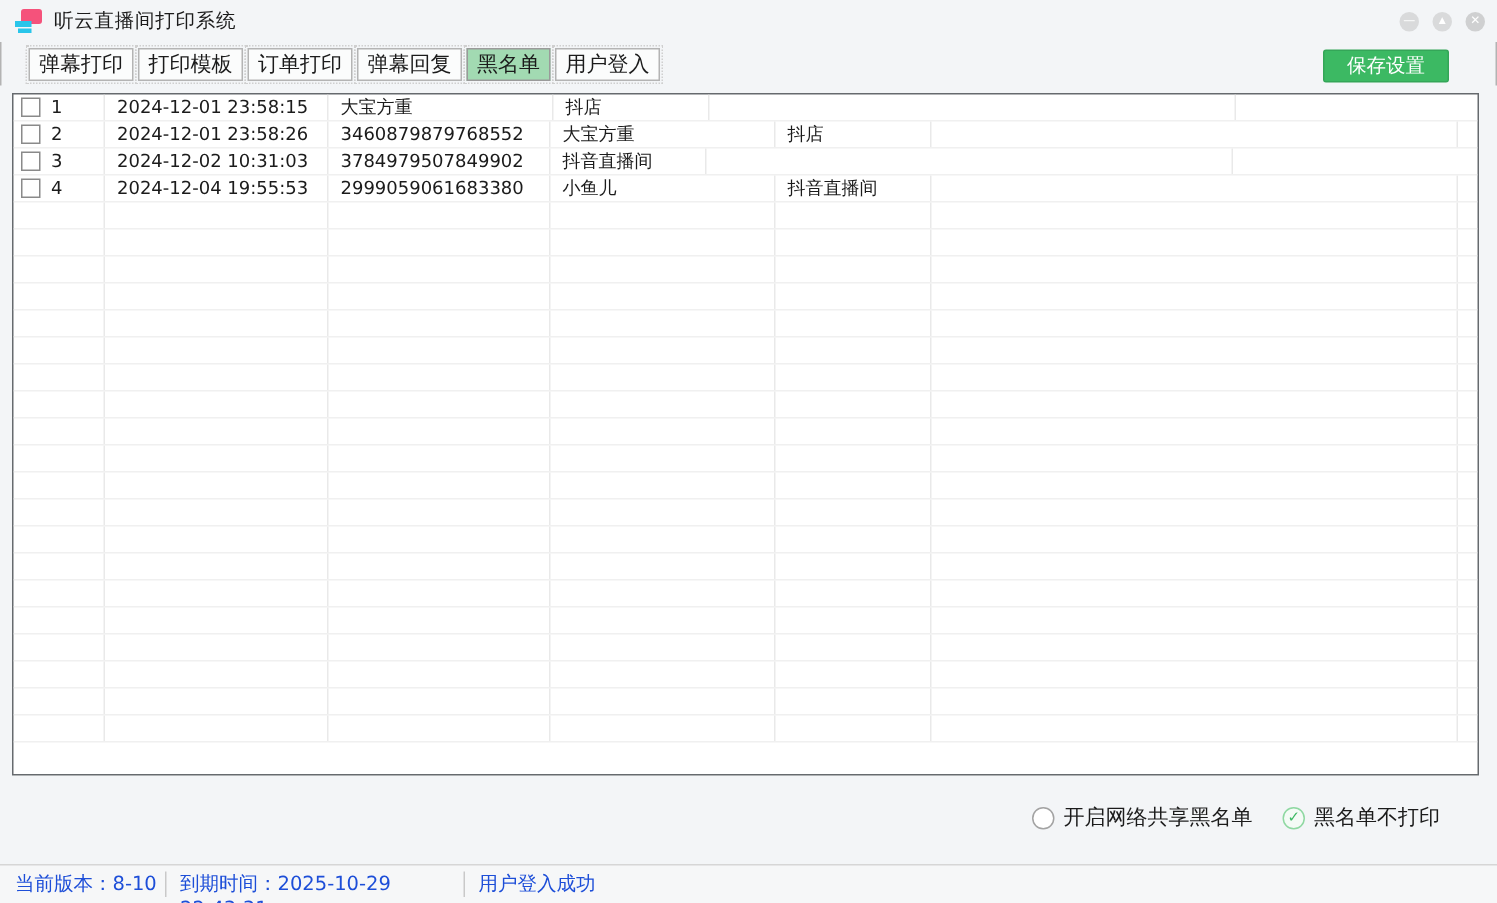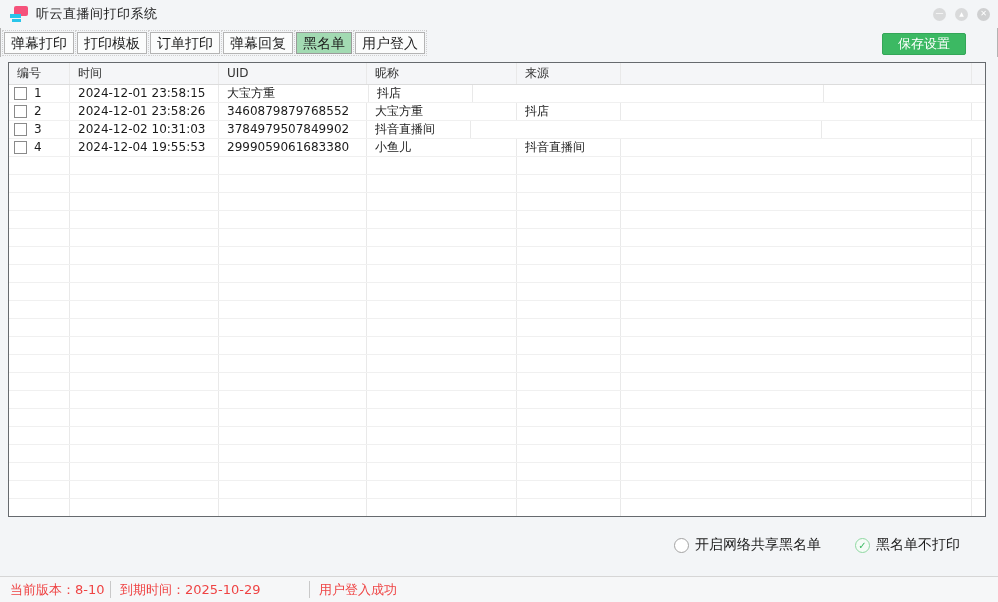--- a/index.html
+++ b/index.html
@@ -19,21 +19,21 @@
   .win-controls{margin-left:auto;margin-right:8px;display:flex;gap:9px}
   .wc{width:13px;height:13px;border-radius:50%;background:#d9dadb;color:#ffffff;
       display:flex;align-items:center;justify-content:center;font-size:8px;line-height:1;cursor:default;user-select:none}
   .wc.close{background:#cfd0d1}
   
   .tabbar{position:absolute;top:28px;left:0;right:0;height:29px;display:flex;align-items:center}
   .tabs{display:flex;margin-left:4px}
   .tab{height:20px;line-height:20px;padding:0 6px;margin-left:3px;font-size:14px;
        background:#fbfcfc;border:1px solid #b4b4b4;outline:1px dotted #cfcfcf;outline-offset:1px;
        cursor:pointer;white-space:nowrap}
-  .tab:first-child{margin-left:0}
+  .tab:first-child{margin-left:15px}
   .tab.active{background:#a2dab2;border-color:#9a9a9a}
   .save-btn{position:absolute;right:32px;top:5px;width:84px;height:22px;
        background:#3cb963;border:1px solid #34a658;border-radius:2px;color:#fff;font-size:13px;
        font-family:inherit;cursor:pointer;padding:0}
   
   .content{position:absolute;top:57px;left:0;right:0;bottom:25px;background:#f3f5f7}
   .table{position:absolute;left:8px;top:5px;width:978px;height:455px;background:#ffffff;
        border:1px solid #666a6e;box-sizing:border-box;overflow:hidden;font-size:12px}
   .tr{display:flex;height:18px;line-height:17px;border-bottom:1px solid #f0f0f0;box-sizing:border-box}
   .tr.head{height:22px;line-height:21px;background:#f5f6f8;border-bottom:1px solid #dcdcdc;color:#333}
@@ -41,28 +41,28 @@
   .td.c0{width:61px;padding-left:8px}
   .td.c1{width:149px}
   .td.c2{width:148px}
   .td.c3{width:150px}
   .td.c4{width:104px}
   .td.c5{width:351px}
   .td.c6{flex:1;border-right:none}
   .tr:not(.head) .td.c0{padding-left:5px;display:flex;align-items:center}
   .cb{display:inline-block;width:11px;height:11px;border:1px solid #8a8a8a;background:#fff;margin-right:7px;flex:0 0 auto}
   
-  .options{position:absolute;top:536px;right:38px;display:flex;gap:34px;font-size:14px;align-items:center}
+  .options{position:absolute;top:536px;right:38px;display:flex;gap:20px;font-size:14px;align-items:center}
   .option{display:flex;align-items:center;cursor:pointer}
   .radio{width:15px;height:15px;border-radius:50%;box-sizing:border-box;border:1px solid #a3a3a3;background:#fff;
          margin-right:6px;display:flex;align-items:center;justify-content:center;font-size:10px}
   .radio.on{border:1px solid #8fd8a2;color:#3cb963;background:#f4fbf6;font-weight:bold}
   
   .statusbar{position:absolute;left:0;right:0;bottom:0;height:25px;background:#f6f7f8;
-       border-top:1px solid #d6d6d6;display:flex;align-items:center;font-size:13px;color:#ef4444}
+       border-top:1px solid #d6d6d6;display:flex;align-items:center;font-size:13px;color:#1d4ed8}
   .seg{height:17px;line-height:17px;box-sizing:border-box}
   .seg1{width:111px;padding-left:10px;border-right:1px solid #c9c9c9}
   .seg2{width:199px;padding-left:9px;border-right:1px solid #c9c9c9}
   .seg3{padding-left:9px}
 </style>
 </head>
 <body>
 
 <div class="titlebar">
   <span class="app-icon">
@@ -85,29 +85,20 @@
       <div class="tab">订单打印</div>
       <div class="tab">弹幕回复</div>
       <div class="tab active">黑名单</div>
       <div class="tab">用户登入</div>
     </div>
   <button class="save-btn">保存设置</button>
 </div>
 
 <div class="content">
   <div class="table">
-    <div class="tr head" id="thead">
-        <div class="td c0">编号</div>
-        <div class="td c1">时间</div>
-        <div class="td c2">UID</div>
-        <div class="td c3">昵称</div>
-        <div class="td c4">来源</div>
-        <div class="td c5"></div>
-        <div class="td c6"></div>
-      </div>
     <div id="tbody">
         <div class="tr">
           <div class="td c0"><span class="cb"></span>1</div>
           <div class="td c1">2024-12-01 23:58:15</div>
           <div class="td c3">大宝方重</div>
           <div class="td c4">抖店</div>
           <div class="td c5"></div>
           <div class="td c6"></div>
         </div>
         <div class="tr">

